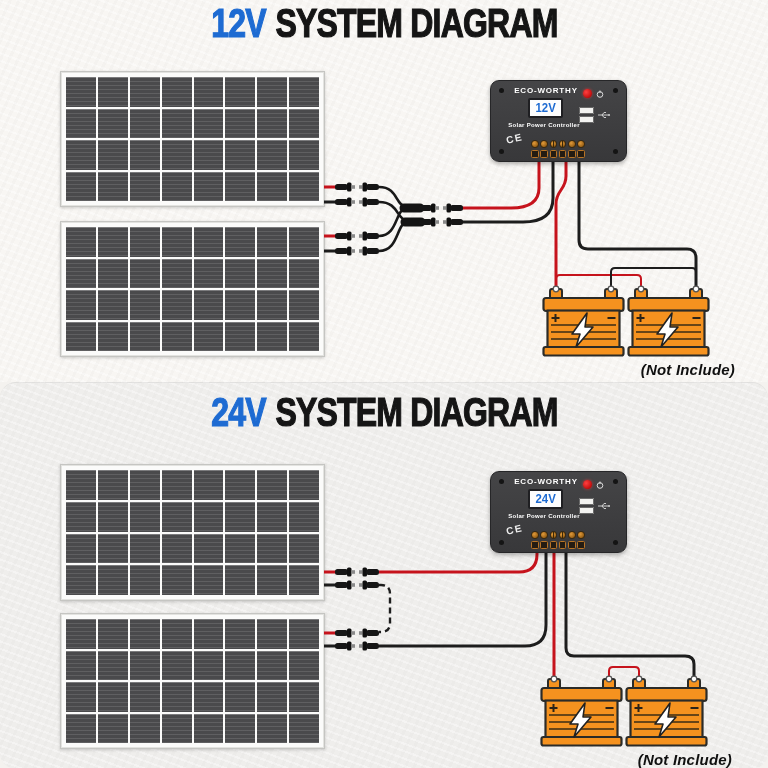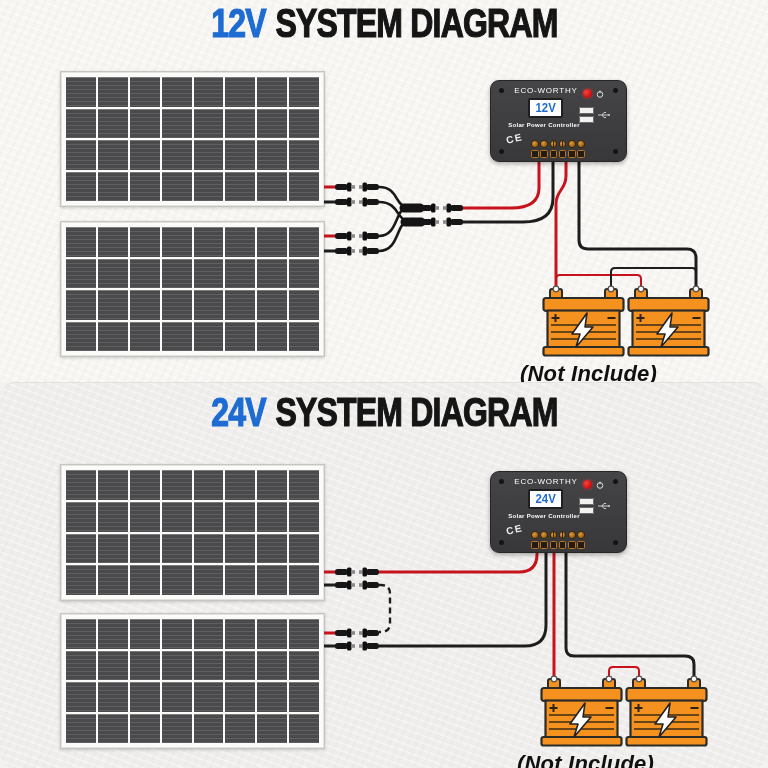--- a/index.html
+++ b/index.html
@@ -61,21 +61,21 @@
     position:absolute;width:135px;height:80px;border-radius:9px;
     background:linear-gradient(180deg,#454547,#38383a);
     border:1px solid #262628;
     box-shadow:0 2px 4px rgba(0,0,0,0.3);
   }
   .screw{position:absolute;width:5px;height:5px;border-radius:50%;background:#141414;}
   .screw.tl{left:8px;top:7px;} .screw.tr{right:8px;top:7px;}
   .screw.bl{left:8px;bottom:7px;} .screw.br{right:8px;bottom:7px;}
   .ctl-brand{
     position:absolute;left:12px;top:5px;width:86px;text-align:center;
-    color:#fff;font-size:8px;font-weight:normal;letter-spacing:0.8px;white-space:nowrap;
+    color:#fff;font-size:8px;font-weight:bold;letter-spacing:0.8px;white-space:nowrap;
   }
   .ctl-display{
     position:absolute;left:37px;top:17px;width:31px;height:16px;
     background:#fdfdfd;border:2px solid #1f1f22;border-radius:2px;
     display:flex;align-items:center;justify-content:center;
   }
   .ctl-display span{
     color:var(--accent-blue,#1e6bd2);font-size:12px;font-weight:bold;letter-spacing:0;
     transform:scaleX(0.95);
   }
@@ -105,22 +105,22 @@
     border:1px solid #35250c;
   }
   .term-holes{position:absolute;left:40px;top:69px;display:flex;gap:1.8px;}
   .term-holes span{
     width:7.5px;height:7.5px;box-sizing:border-box;background:#241c12;
     border:1.5px solid #b97425;border-radius:1.5px;
   }
 
   .battery{position:absolute;width:83px;height:69px;}
   .not-include{
-    position:absolute;text-align:left;color:#101010;
-    font-size:22px;font-weight:bold;font-style:italic;letter-spacing:0.2px;
+    position:absolute;text-align:right;color:#101010;
+    font-size:15px;font-weight:bold;font-style:italic;letter-spacing:0.2px;
   }
 </style>
 </head>
 <body>
 
 <div class="section section-top">
   <div class="diagram-title">
     <span class="t-inner">
       <span class="t-voltage">12V</span>
       <span class="t-rest">SYSTEM DIAGRAM</span>

